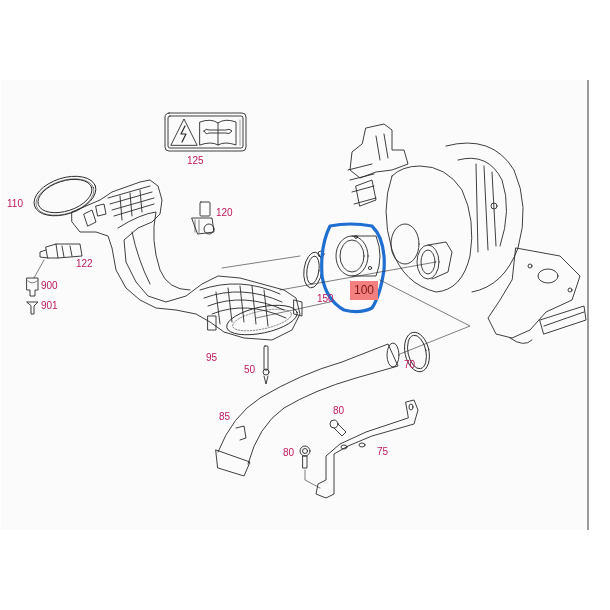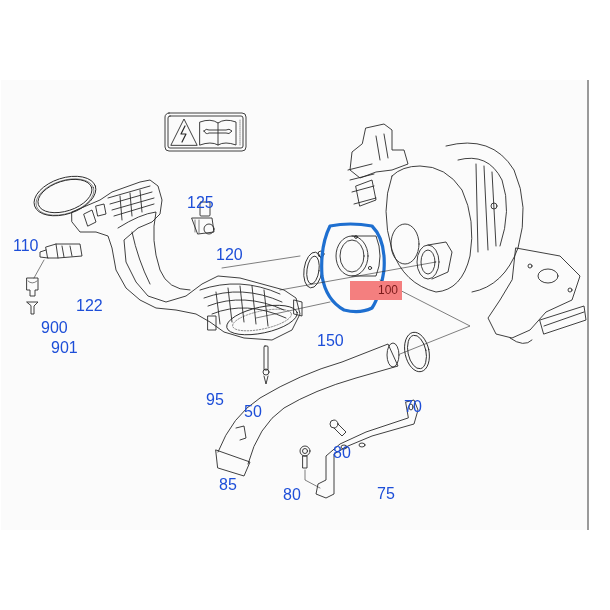--- a/index.html
+++ b/index.html
@@ -1,24 +1,24 @@
 <!DOCTYPE html>
 <html><head>
 <meta charset="utf-8">
 <style>
   html, body { margin: 0; padding: 0; background: #ffffff; }
   body { width: 610px; height: 610px; position: relative; overflow: hidden;
          font-family: "Liberation Sans", sans-serif; }
   #panel { position: absolute; left: 1px; top: 80px; width: 586px; height: 450px;
            background: #fbfbfb; border-right: 2px solid #9a9a9a; }
   svg#art { position: absolute; left: 0; top: 0; width: 610px; height: 610px; }
-  .lbl { position: absolute; font-size: 16px; color: #1d4ed8; line-height: 1;
-         white-space: nowrap; margin-top: 39px; }
+  .lbl { position: absolute; font-size: 10px; color: #be185d; line-height: 1;
+         white-space: nowrap; }
   .hl { position: absolute; background: #f47f7f; color: #7a1a1a; font-size: 12px;
-        line-height: 18px; text-align: center; padding-left: 24px; }
+        line-height: 18px; text-align: center; }
 </style>
 </head>
 <body>
 
 <div id="panel"></div>
 
 <svg id="art" viewBox="0 0 610 610" fill="none" stroke="#2a2a2a" stroke-width="0.9" stroke-linejoin="round" stroke-linecap="round">
 
   <g>
     <rect x="165" y="113" width="81" height="38" rx="4"></rect>
@@ -179,26 +179,26 @@
   <g>
     <path d="M406 402 L414 400 L418 410 L414 424 L372 436 L348 446 L334 454 L334 494 L326 498
              L316 494 L318 484 L326 480 L326 456 L340 444 L366 432 L408 418 Z"></path>
     <ellipse cx="411" cy="407" rx="2" ry="3"></ellipse>
     <ellipse cx="362" cy="445" rx="3" ry="2"></ellipse>
     <ellipse cx="344" cy="447" rx="3" ry="2"></ellipse>
   </g>
 </svg>
 
 <span class="lbl" style="left:187px;top:156px">125</span>
-<span class="lbl" style="left:13px;top:199px">110</span>
+<span class="lbl" style="left:7px;top:199px">110</span>
 <span class="lbl" style="left:216px;top:208px">120</span>
 <span class="lbl" style="left:76px;top:259px">122</span>
 <span class="lbl" style="left:41px;top:281px">900</span>
-<span class="lbl" style="left:51px;top:301px">901</span>
+<span class="lbl" style="left:41px;top:301px">901</span>
 <span class="lbl" style="left:317px;top:294px">150</span>
 <span class="hl" style="left:350px;top:281px;width:28px;height:19px">100</span>
 <span class="lbl" style="left:206px;top:353px">95</span>
 <span class="lbl" style="left:244px;top:365px">50</span>
 <span class="lbl" style="left:404px;top:360px">70</span>
-<span class="lbl" style="left:219px;top:438px">85</span>
+<span class="lbl" style="left:219px;top:412px">85</span>
 <span class="lbl" style="left:333px;top:406px">80</span>
 <span class="lbl" style="left:283px;top:448px">80</span>
 <span class="lbl" style="left:377px;top:447px">75</span>
 
 </body></html>

